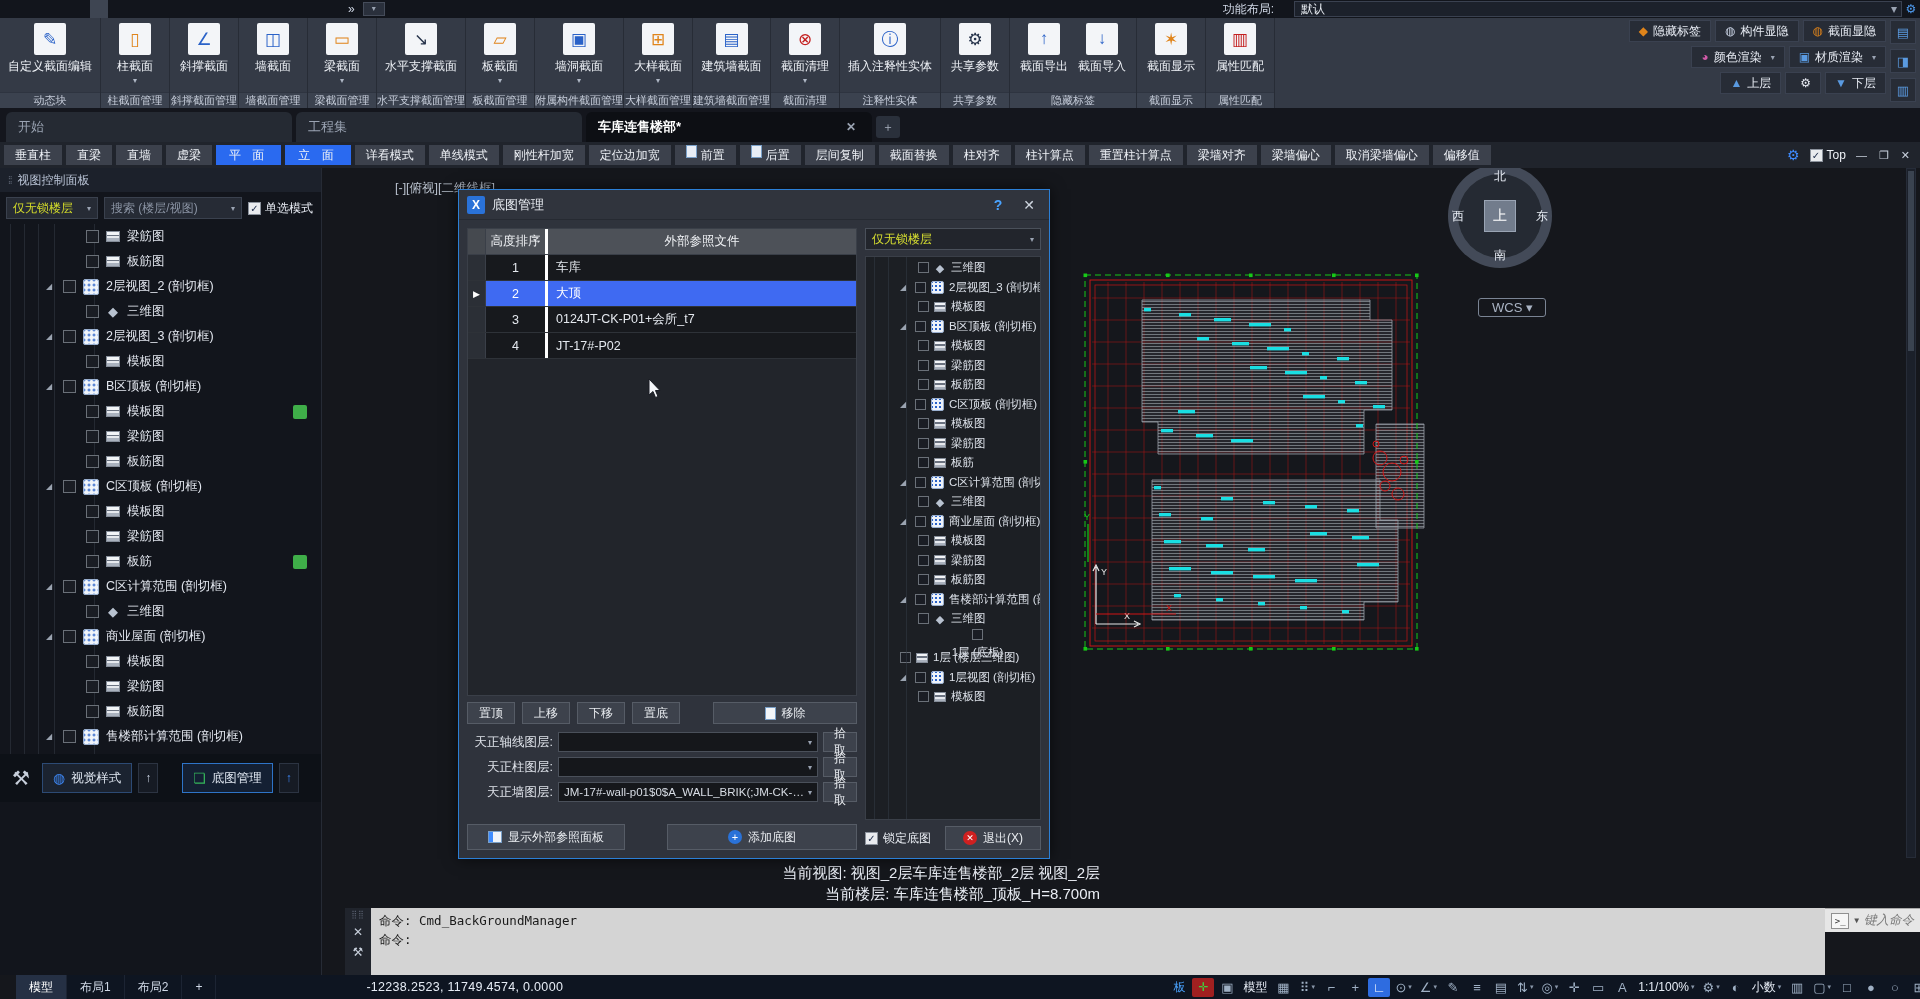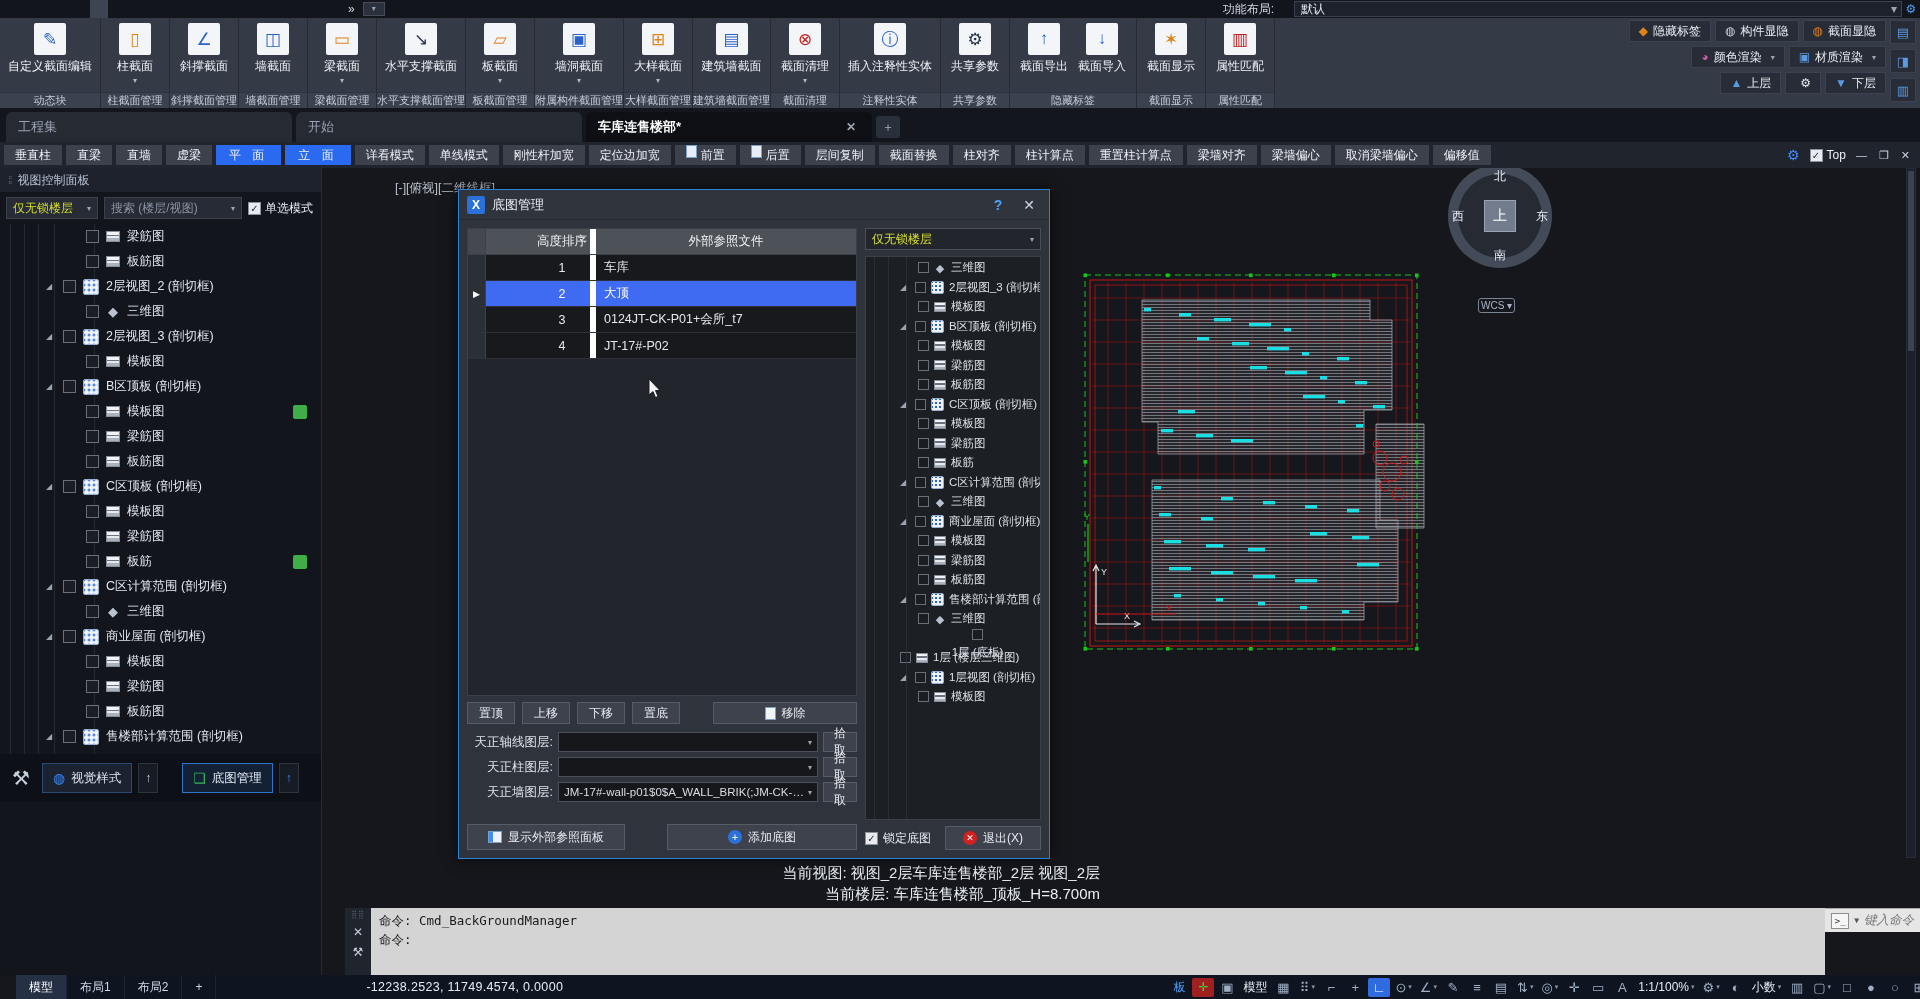--- a/index.html
+++ b/index.html
@@ -101,36 +101,36 @@
   .cstatus { position:absolute; right:820px; top:694px; text-align:right; color:#eaeef5; font-size:15px; line-height:21px; z-index:5; white-space:nowrap; }
   .vscroll { position:absolute; right:4px; top:0; width:10px; height:690px; background:#1b202a; border:1px solid #262c38; }
   .vscroll i { display:block; margin:2px 1px; height:180px; background:#3a4350; }
   .compass { position:absolute; left:1126px; top:-4px; width:104px; height:104px; border-radius:50%; background:rgba(58,66,80,.45); border:10px solid rgba(92,102,118,.55); z-index:4; }
   .compass .pt { position:absolute; color:#e8edf5; font-size:12px; }
   .pt.n { top:-6px; left:50%; transform:translateX(-50%); }
   .pt.s { bottom:-6px; left:50%; transform:translateX(-50%); }
   .pt.w { left:-6px; top:50%; transform:translateY(-50%); }
   .pt.e { right:-6px; top:50%; transform:translateY(-50%); }
   .compass .ctr { position:absolute; left:50%; top:50%; transform:translate(-50%,-50%); width:32px; height:32px; background:#727c8c; border:1px solid #9aa4b4; color:#fff; font-size:14px; display:flex; align-items:center; justify-content:center; }
-  .wcs { position:absolute; left:1156px; top:130px; border:1px solid #7a8494; border-radius:3px; padding:1px 2px; color:#aab4c4; font-size:10px; z-index:4; }
+  .wcs { position:absolute; left:1156px; top:130px; border:1px solid #7a8494; border-radius:3px; padding:1px 13px; color:#aab4c4; font-size:13px; z-index:4; }
   .drawing { position:absolute; left:758px; top:94px; width:365px; height:400px; z-index:2; }
 
   
   .dialog { position:absolute; left:458px; top:189px; width:592px; height:670px; background:#2f333c; border:1px solid #2b7fd6; box-shadow:0 0 14px rgba(0,0,0,.6); z-index:40; display:flex; flex-direction:column; }
   .dlg-title { height:30px; background:#30343d; border-bottom:1px solid #262a32; display:flex; align-items:center; padding:0 8px; gap:7px; }
   .dlg-logo { width:18px; height:18px; background:#2a72d8; color:#fff; font-weight:bold; font-size:12px; display:flex; align-items:center; justify-content:center; border-radius:2px; }
   .dlg-name { color:#e8ecf2; font-size:13px; }
   .dlg-help { margin-left:auto; color:#4aa3ff; font-weight:bold; font-size:14px; padding:0 8px; }
   .dlg-close { color:#cfd6e0; font-size:14px; padding:0 6px; }
   .dlg-body { flex:1; display:flex; padding:8px; gap:8px; min-height:0; }
   .dlg-left { flex:1; display:flex; flex-direction:column; min-width:0; }
   .xtable { height:470px; border:1px solid #3a3f48; display:flex; flex-direction:column; background:#22252b; }
   .xt-head { height:26px; display:flex; background:#4d5158; color:#f0f2f5; font-size:12.5px; border-bottom:1px solid #3a3f48; }
   .xt-gut { width:18px; border-right:1px solid #3a3f48; display:flex; align-items:center; justify-content:center; background:#45494f; flex:none; }
-  .xt-c1 { width:62px; border-right:6px solid #ffffff; display:flex; align-items:center; justify-content:center; flex:none;margin-left:48px; }
+  .xt-c1 { width:62px; border-right:3px solid #ffffff; display:flex; align-items:center; justify-content:center; flex:none; }
   .xt-c2 { flex:1; display:flex; align-items:center; justify-content:center; min-width:0; }
   .trow { height:26px; display:flex; background:#17191d; border-bottom:1px solid #2e3238; color:#e4e8ee; font-size:12.5px; }
   .trow .xt-gut { background:#2b2f36; }
   .trow .xt-c2 { justify-content:flex-start; padding-left:8px; }
   .trow.selected { background:#3f6af2; color:#fff; }
   .trow.selected .xt-c1, .trow.selected .xt-c2 { background:#3f6af2; }
   .sel-arrow { color:#fff; font-size:9px; }
   .xbtns { display:flex; gap:7px; margin-top:6px; }
   .dbtn { height:22px; background:#3d424c; border:1px solid #565c66; color:#e9ecf0; font-size:12px; display:flex; align-items:center; justify-content:center; gap:6px; padding:0 10px; }
   .dbtn.w { width:48px; padding:0; }
@@ -499,25 +499,25 @@
   <div class="ribbon-edge">
     <div class="edge-btn">▤</div>
     <div class="edge-btn">◨</div>
     <div class="edge-btn">▥</div>
   </div>
 
   <div class="doctabs">
     <div style="display:flex;align-items:flex-end">
 
     <div class="dtab">
+          <span>开始</span>
+
+        </div>
+        <div class="dtab">
           <span>工程集</span>
-
-        </div>
-        <div class="dtab">
-          <span>开始</span>
 
         </div>
         <div class="dtab active">
           <span>车库连售楼部*</span>
           <span class="tclose">✕</span>
         </div>
       </div>
     <div class="dtab-add">＋</div>
   </div>
 

